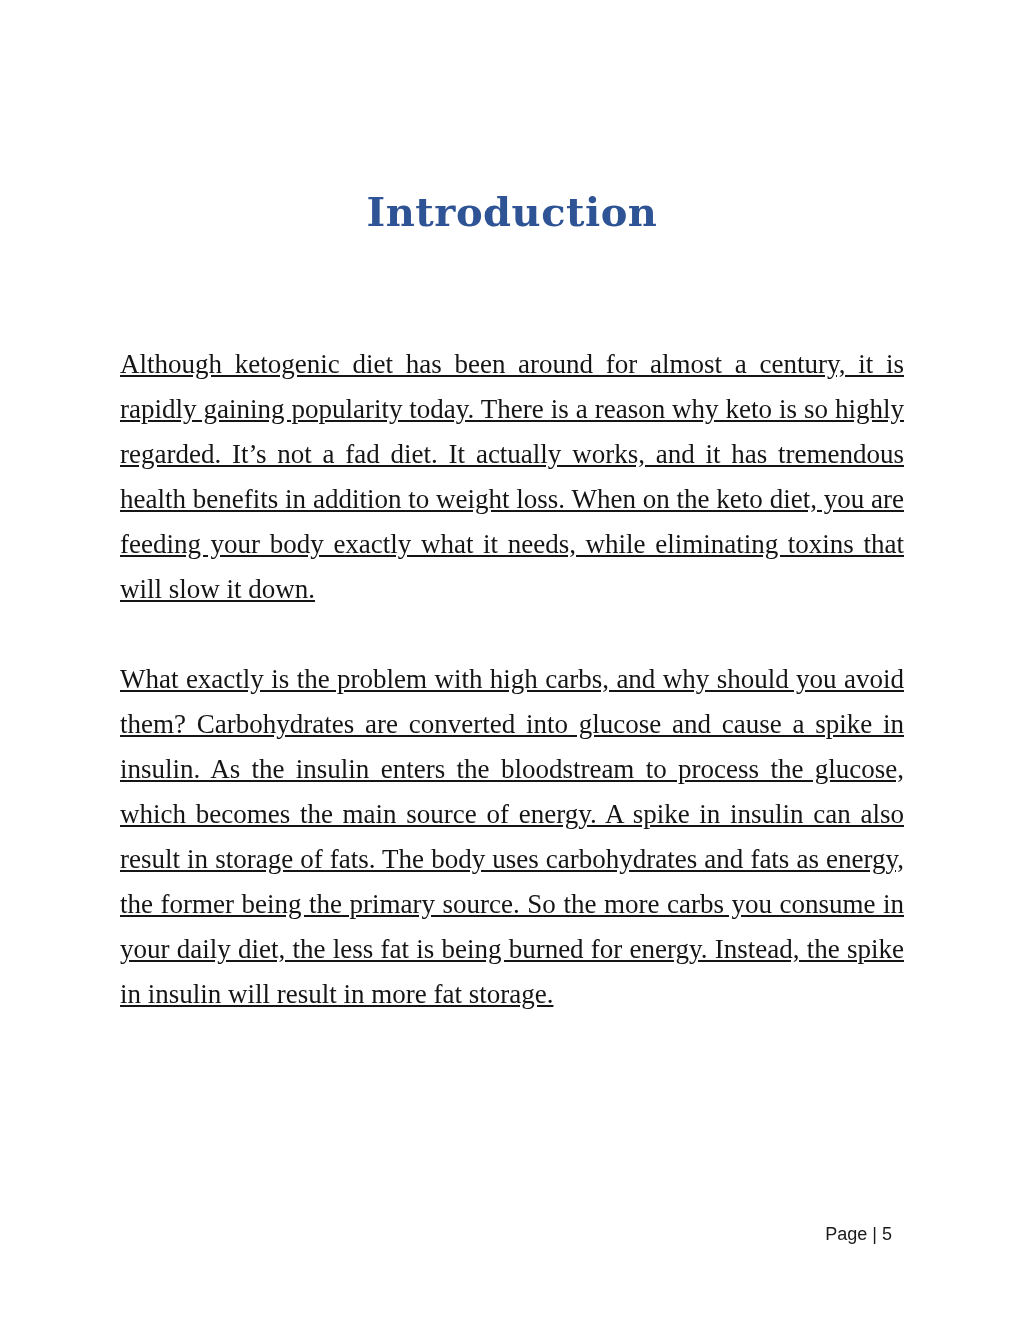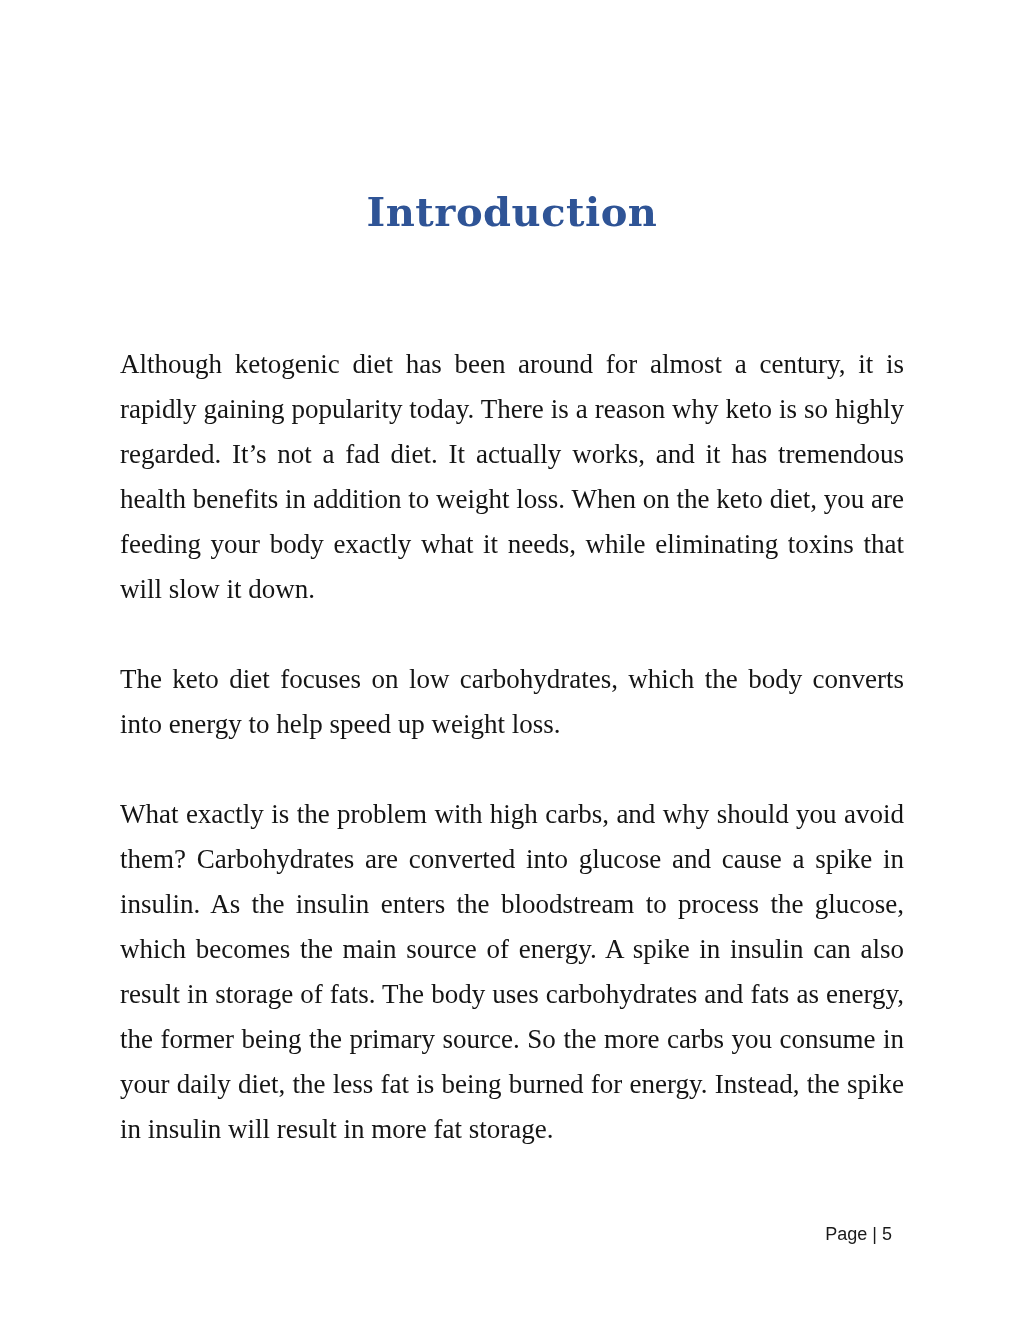--- a/index.html
+++ b/index.html
@@ -21,20 +21,21 @@
     text-align: center;
     font-family: "DejaVu Serif", serif;
     font-weight: bold;
     font-size: 40px;
     line-height: 52px;
     letter-spacing: 0.5px;
   }
   .doc-body {
     margin: 104px 120px 0 120px;
     width: 784px;
+    text-decoration: underline;
   }
   .doc-body p {
     margin: 0 0 45px 0;
     font-size: 27px;
     line-height: 45px;
     text-align: justify;
     text-justify: inter-word;
     color: #151515;
   }
   .page-footer {
@@ -49,19 +50,18 @@
 </style>
 </head>
 <body>
 
 <div class="page" style="background: rgb(255, 255, 255);">
 
   <h1 class="doc-title" style="color: rgb(47, 84, 150);">Introduction</h1>
 
   <div class="doc-body">
     <p>Although ketogenic diet has been around for almost a century, it is rapidly gaining popularity today. There is a reason why keto is so highly regarded. It’s not a fad diet. It actually works, and it has tremendous health benefits in addition to weight loss. When on the keto diet, you are feeding your body exactly what it needs, while eliminating toxins that will slow it down.</p>
-    <p>The keto diet focuses on low carbohydrates, which the body converts into energy to help speed up weight loss.</p>
     <p>What exactly is the problem with high carbs, and why should you avoid them? Carbohydrates are converted into glucose and cause a spike in insulin. As the insulin enters the bloodstream to process the glucose, which becomes the main source of energy. A spike in insulin can also result in storage of fats. The body uses carbohydrates and fats as energy, the former being the primary source. So the more carbs you consume in your daily diet, the less fat is being burned for energy. Instead, the spike in insulin will result in more fat storage.</p>
   </div>
 
   <div class="page-footer">Page | 5</div>
 
 </div>
 
 </body></html>

